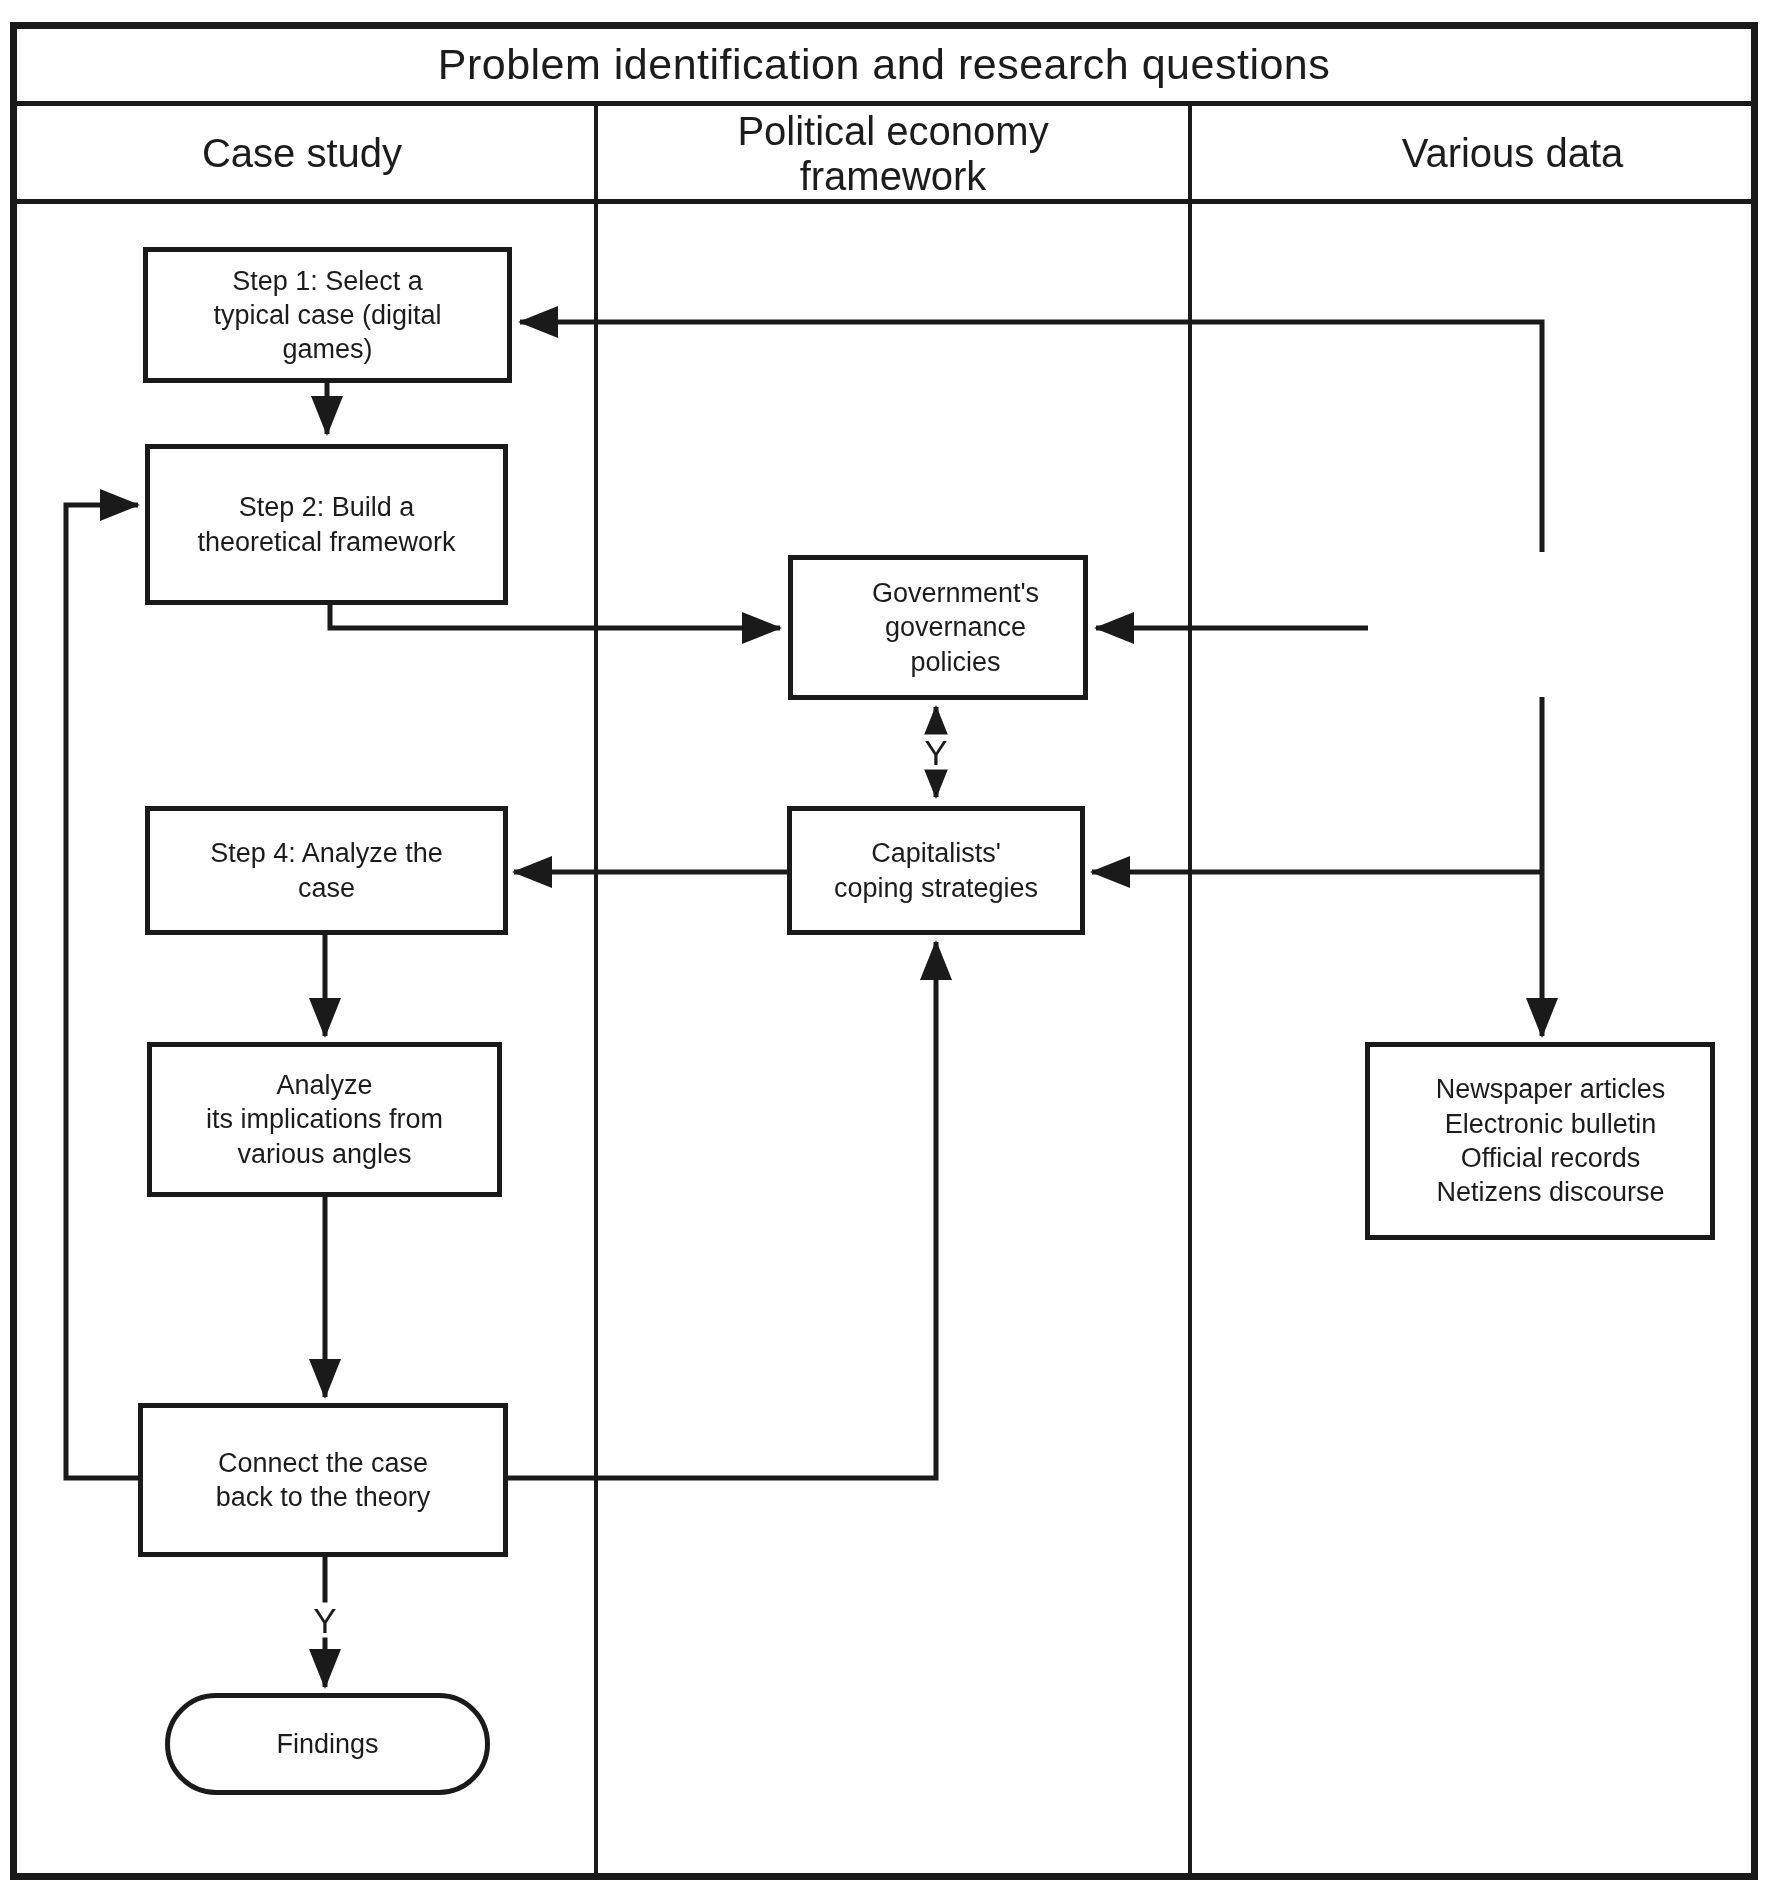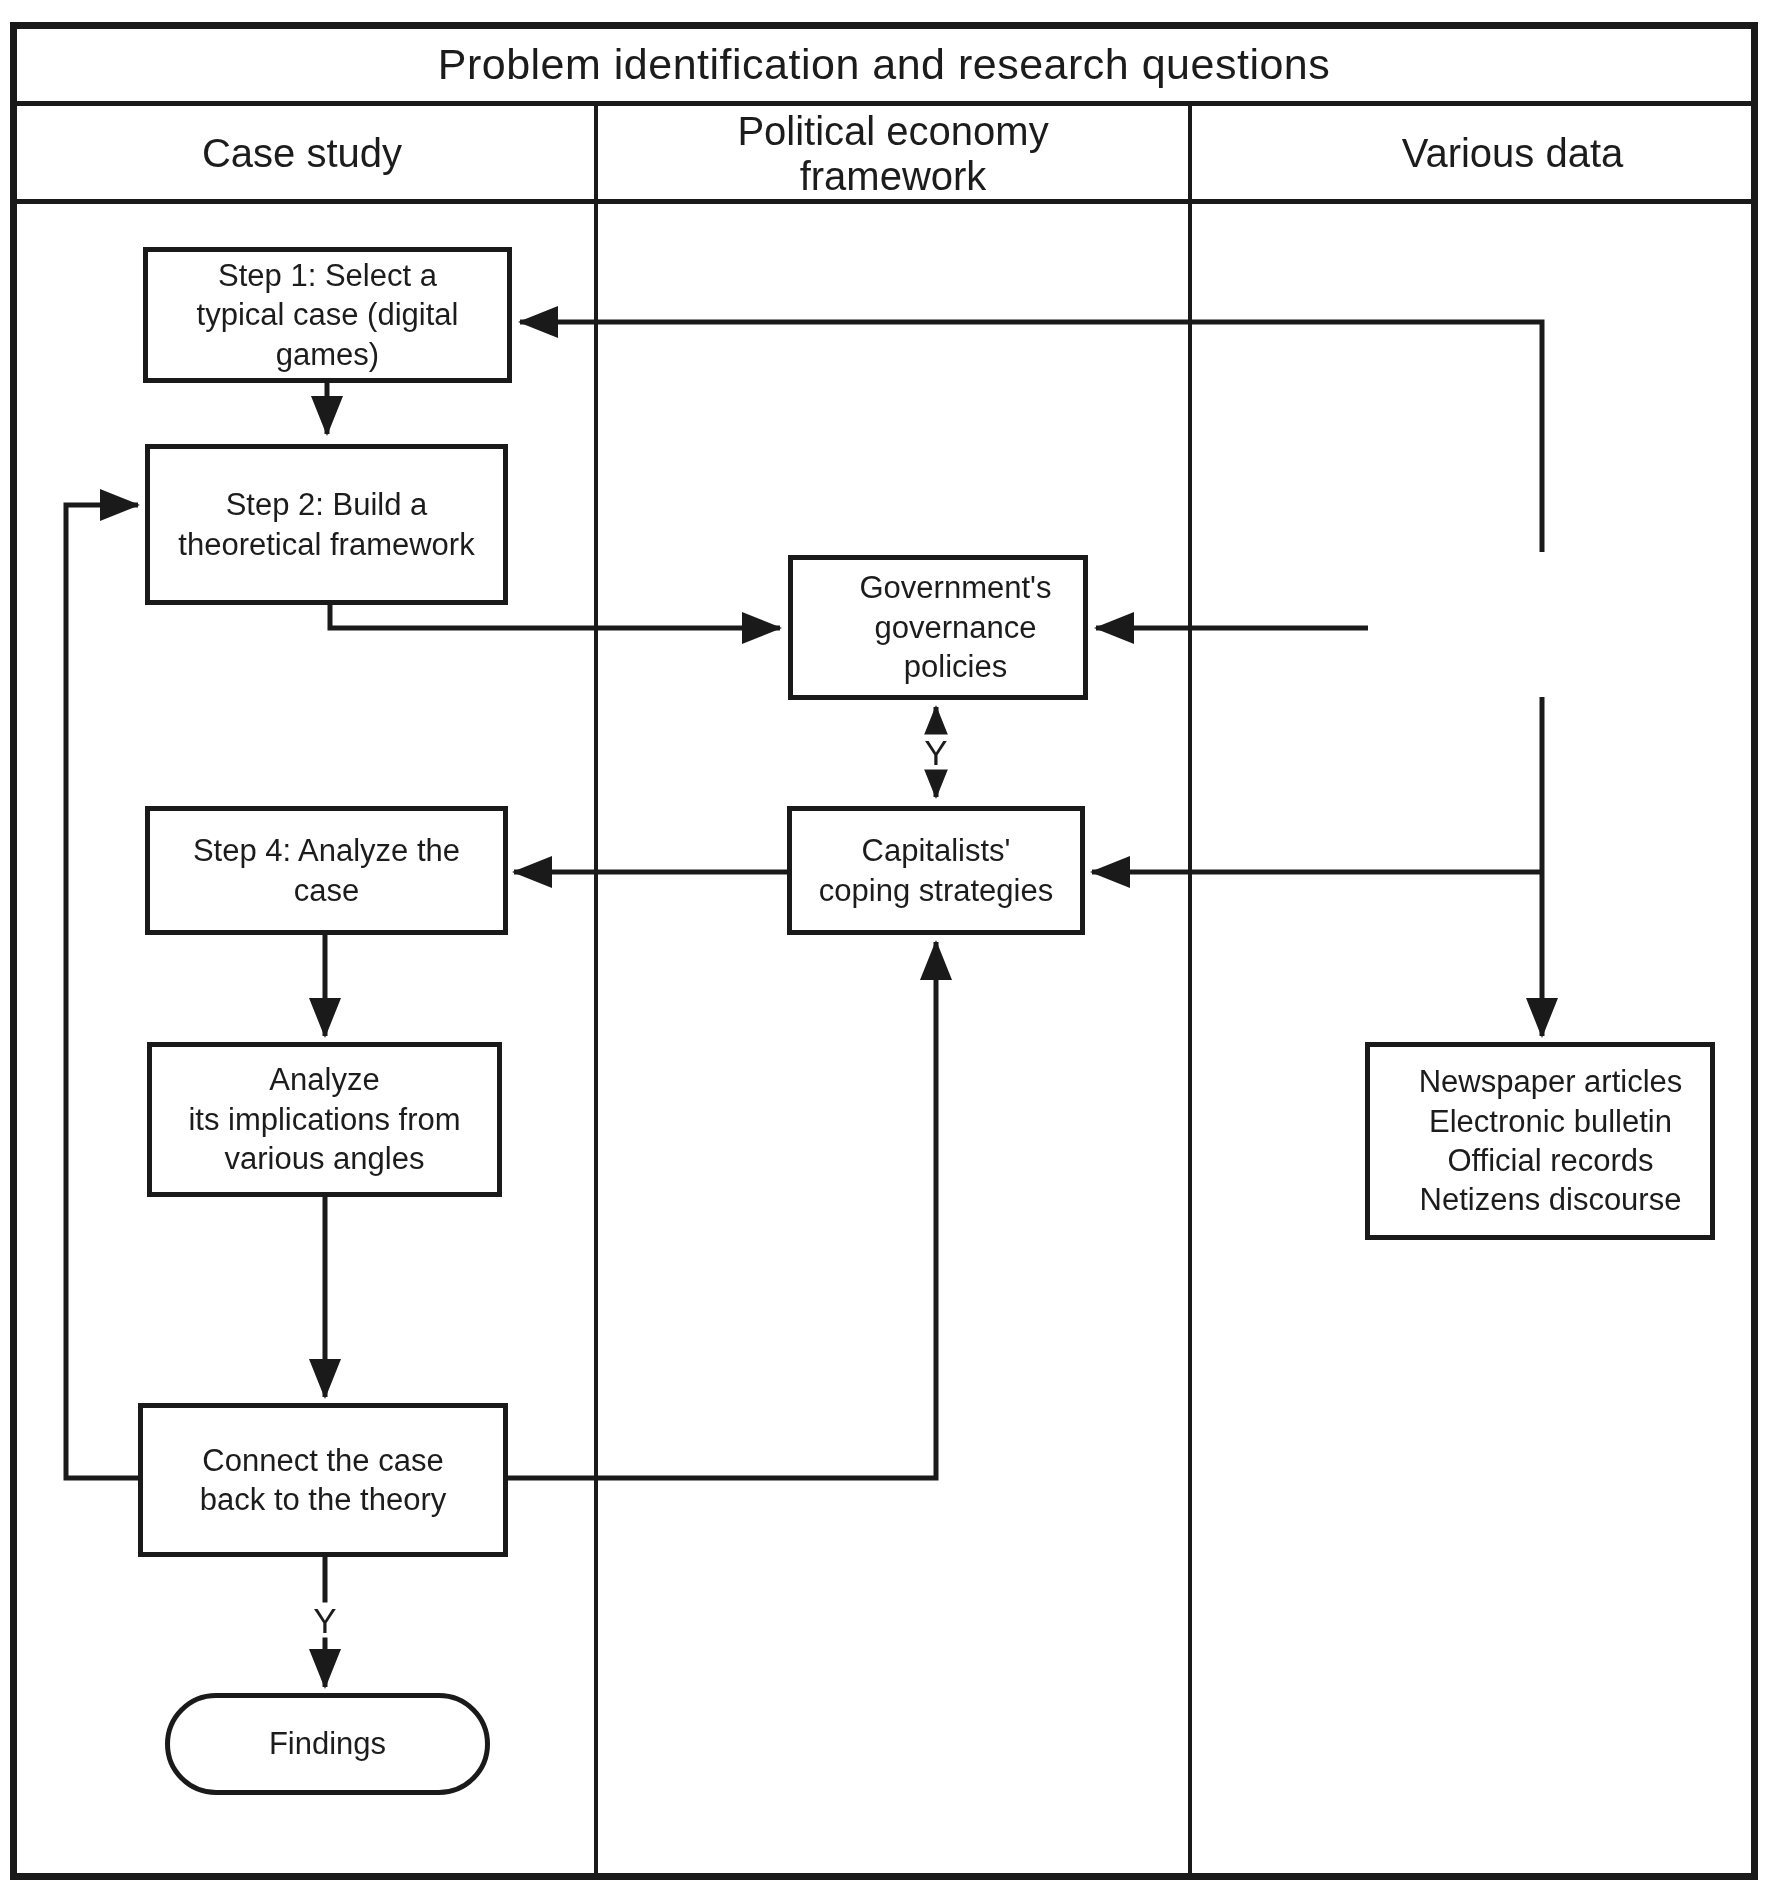--- a/index.html
+++ b/index.html
@@ -35,21 +35,21 @@
   .ch1{left:10px;width:584px;}
   .ch2{left:598px;width:590px;}
   .ch3{left:1192px;width:641px;}
   .edges{position:absolute;left:0;top:0;}
   .edge{stroke:var(--line);stroke-width:5;fill:none;}
   .node{
     position:absolute;box-sizing:border-box;
     background:var(--box-fill);
     border:5px solid var(--line);
     display:flex;align-items:center;justify-content:center;text-align:center;
-    font-size:31px;line-height:1.27;white-space:pre-line;
+    font-size:27px;line-height:1.27;white-space:pre-line;
   }
   .node.rounded{border-radius:52px;}
   .edge-label{
     position:absolute;transform:translate(-50%,-50%);
     background:var(--bg);padding:0 5px;
     font-size:35px;line-height:1;
   }
 </style>
 </head>
 <body>

